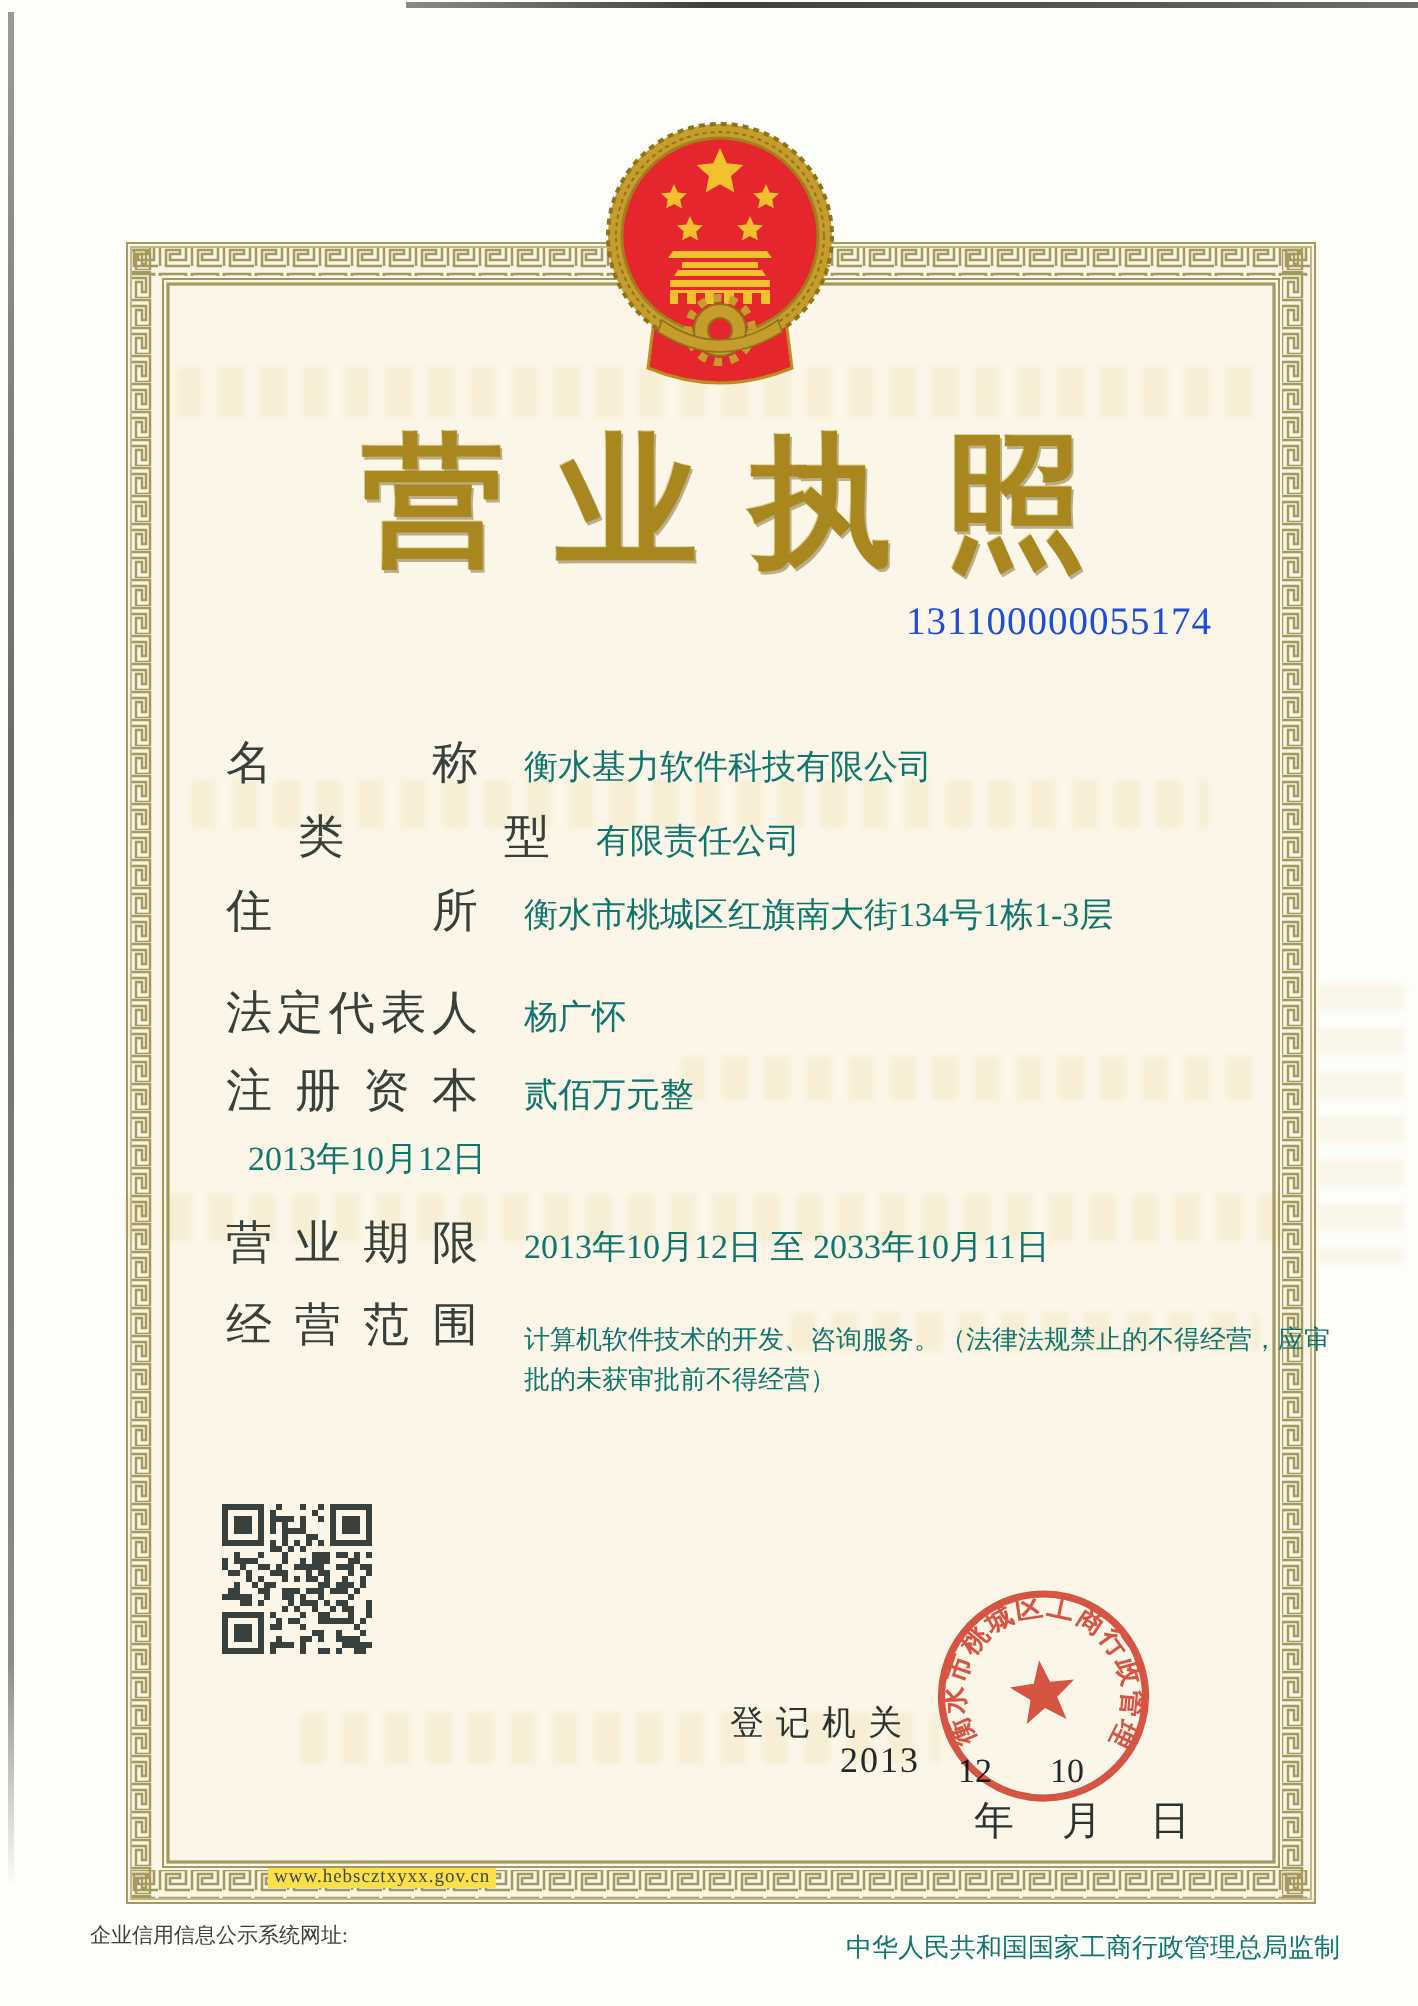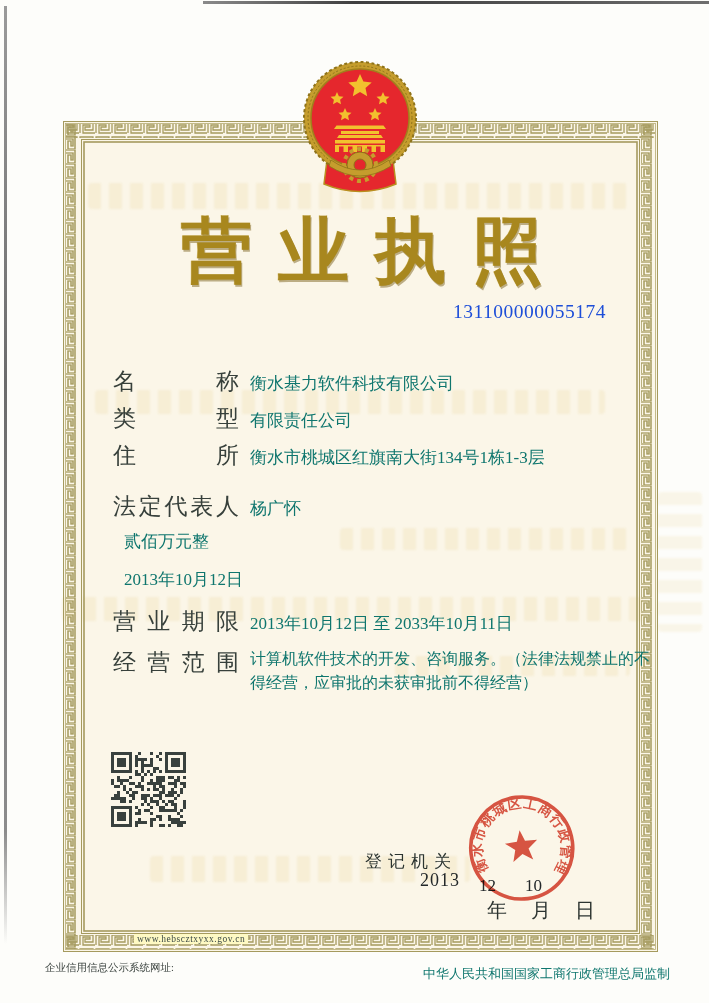--- a/index.html
+++ b/index.html
@@ -33,47 +33,47 @@
 
   .doc-title{position:absolute;left:181px;top:204px;font-size:71px;font-weight:700;
     letter-spacing:26px;color:#a8871e;white-space:nowrap;
     text-shadow:1px 1.5px 0 rgba(110,85,10,.45), -0.5px -0.5px 0 rgba(214,183,90,.6);}
 
   .reg-label{position:absolute;left:332px;top:299px;font-size:21px;font-weight:500;
     letter-spacing:27px;color:#2b3330;white-space:nowrap;}
   .reg-number{position:absolute;left:453px;top:301px;font-size:19.5px;letter-spacing:.5px;
     color:#1d4ed8;font-family:"Liberation Serif","DejaVu Serif",serif;white-space:nowrap;}
 
-  .field-row{position:absolute;left:113px;display:flex;align-items:baseline;}
+  .field-row{position:absolute;left:113px;display:flex;align-items:baseline;gap:12px;}
   .flabel{display:inline-block;width:126px;flex:0 0 126px;font-size:23px;font-weight:500;
     color:#37403b;text-align:justify;text-align-last:justify;-moz-text-align-last:justify;
     text-justify:inter-character;}
   .fvalue{font-size:17px;color:#0f766e;margin-left:11px;white-space:nowrap;
     font-family:"Liberation Serif","DejaVu Serif",serif;}
-  .row-0{top:366px;}.row-1{top:403px;}.row-2{top:440px;}.row-3{top:491px;}
+  .row-0{top:366px;}.row-1{top:403px;margin-left:36px;}.row-2{top:440px;}.row-3{top:491px;}
   .row-4{top:530px;}.row-5{top:568px;}.row-6{top:606px;}
   .row-7{top:647px;align-items:flex-start;}
-  .row-7 .fvalue{font-size:16px;width:415px;white-space:normal;line-height:1.5;margin-top:0;font-family:Liberation Serif, serif;}
+  .row-7 .fvalue{font-size:13px;width:415px;white-space:normal;line-height:1.5;margin-top:13px;font-family:Liberation Serif, serif;}
 
   .qr-svg{position:absolute;left:111px;top:752px;}
 
   .registry-label{position:absolute;left:365px;top:850px;font-size:17px;font-weight:400;
     letter-spacing:6px;color:#2b3430;white-space:nowrap;}
   .date-num{position:absolute;color:#23282a;font-family:"Liberation Serif","DejaVu Serif",serif;}
   .d-year{left:420px;top:870px;font-size:18px;letter-spacing:1px;}
   .d-month{left:479px;top:876px;font-size:17px;}
   .d-day{left:525px;top:876px;font-size:17px;}
   .date-units{position:absolute;left:487px;top:897px;display:flex;gap:24px;font-size:20px;
     font-weight:500;color:#2b3330;}
 
   .seal-svg{position:absolute;left:462px;top:790px;mix-blend-mode:multiply;opacity:.88;
     transform:rotate(-7deg);}
 
   .footer-url{position:absolute;left:134px;top:934px;font-size:9.5px;letter-spacing:.5px;
-    color:#3c4a46;background:#fef9c3;padding:0 3px;
+    color:#3c4a46;background:#fde047;padding:0 3px;
     font-family:"Liberation Serif","DejaVu Serif",serif;white-space:nowrap;}
   .footer-left{position:absolute;left:45px;top:961px;font-size:10.5px;color:#3a423e;
     font-family:"Liberation Serif","DejaVu Serif",serif;white-space:nowrap;}
   .footer-right{position:absolute;left:423px;top:965px;font-size:13px;color:#0f766e;
     font-family:"Liberation Serif","DejaVu Serif",serif;white-space:nowrap;}
 </style>
 </head>
 <body>
 
 <div id="scan">
@@ -155,20 +155,21 @@
   </div>
   <div class="field-row row-2">
     <span class="flabel">住所</span>
     <span class="fvalue">衡水市桃城区红旗南大街134号1栋1-3层</span>
   </div>
   <div class="field-row row-3">
     <span class="flabel">法定代表人</span>
     <span class="fvalue">杨广怀</span>
   </div>
   <div class="field-row row-4">
+    <span class="flabel">注册资本</span>
     <span class="fvalue">贰佰万元整</span>
   </div>
   <div class="field-row row-5">
     <span class="fvalue">2013年10月12日</span>
   </div>
   <div class="field-row row-6">
     <span class="flabel">营业期限</span>
     <span class="fvalue">2013年10月12日 至 2033年10月11日</span>
   </div>
   <div class="field-row row-7">

